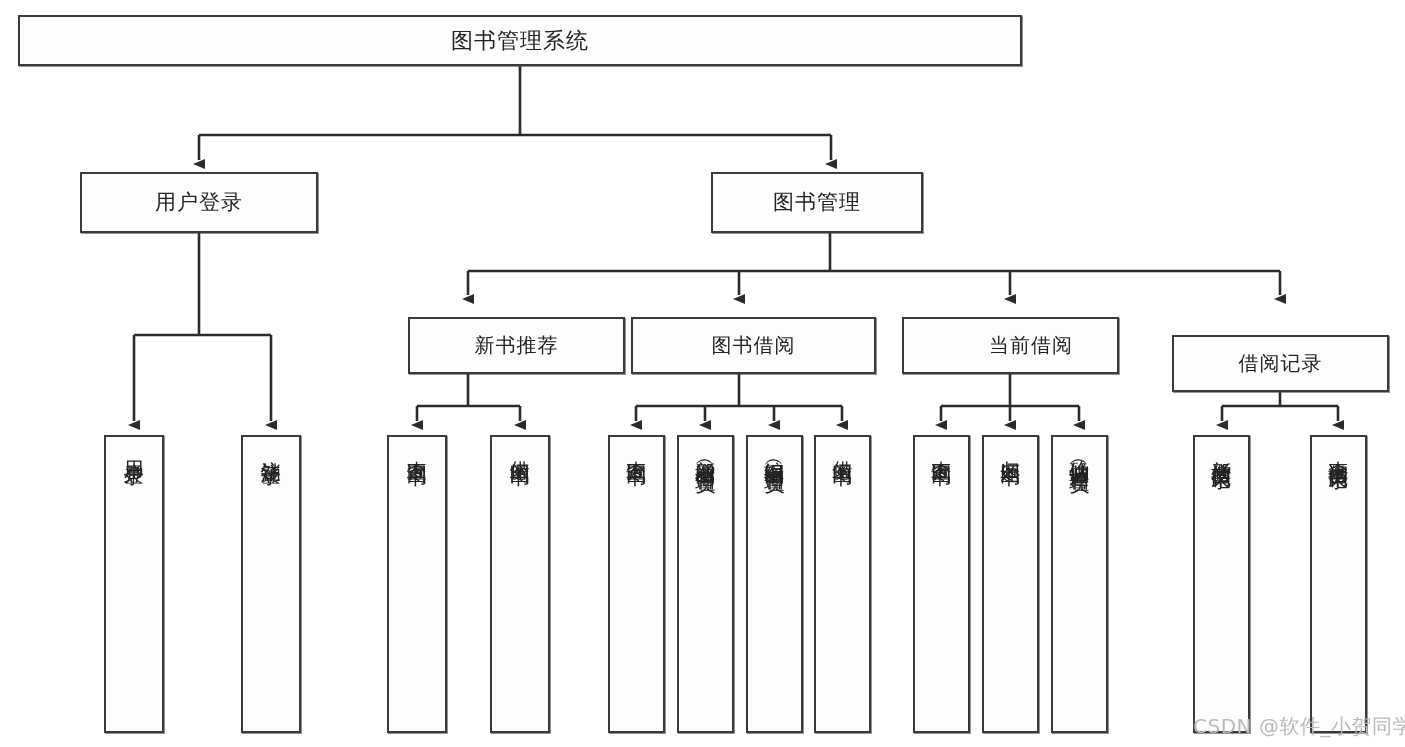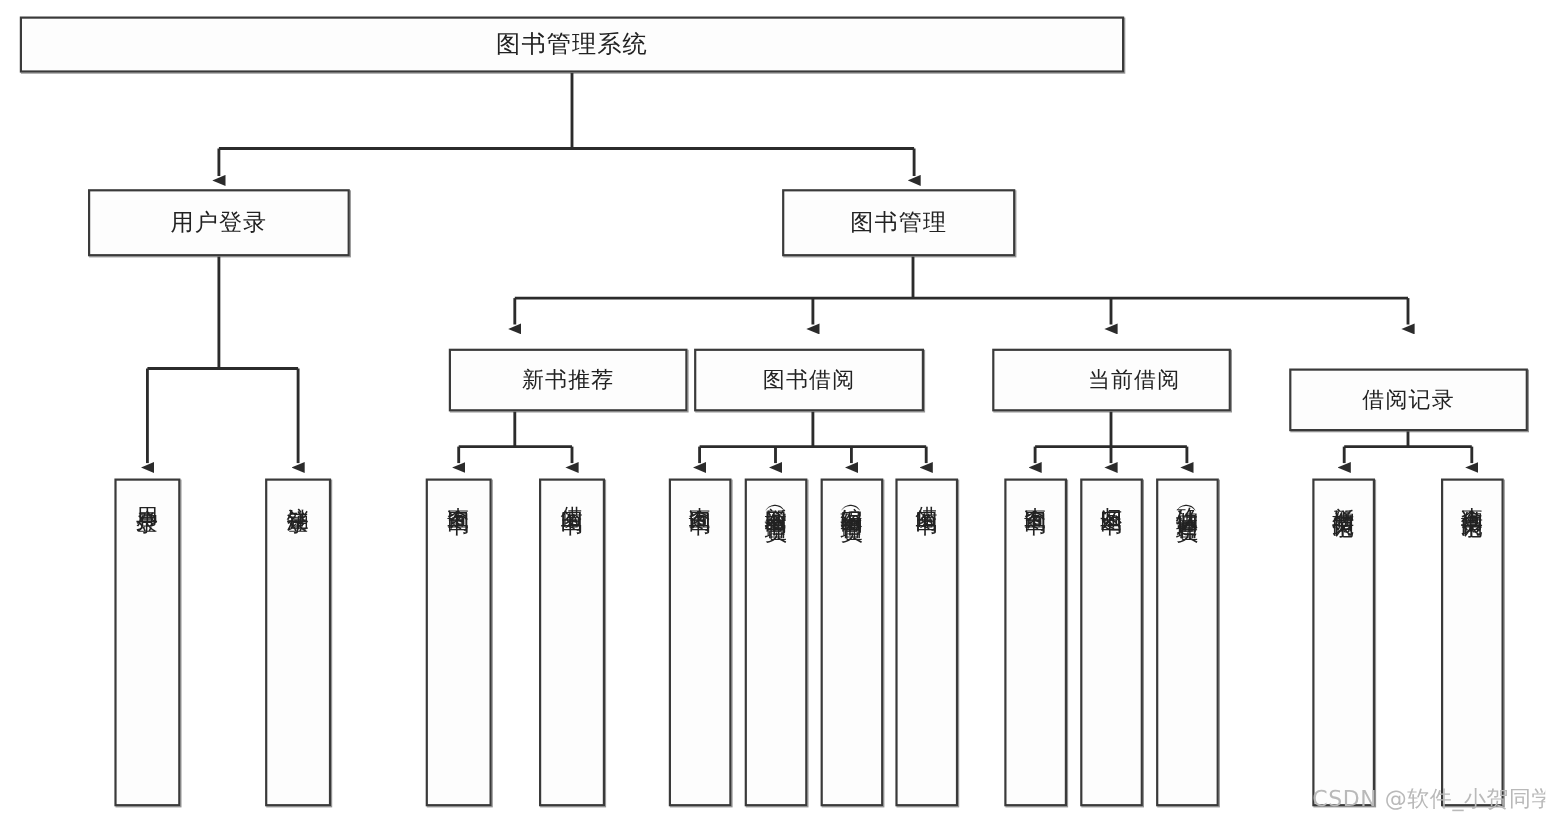--- a/index.html
+++ b/index.html
@@ -138,21 +138,21 @@
   </div>
 
   <div class="node level-1" style="left:711px; top:172px; width:212px; height:61px;">
     <span class="label">图书管理</span>
   </div>
 
   <div class="node level-2" style="left:360px; top:317px; width:217px; height:57px;margin-left:48px;">
     <span class="label">新书推荐</span>
   </div>
 
-  <div class="node level-2" style="left:631px; top:317px; width:209px; height:57px;">
+  <div class="node level-2" style="left:631px; top:317px; width:245px; height:57px;">
     <span class="label">图书借阅</span>
   </div>
 
   <div class="node level-2" style="left:902px; top:317px; width:217px; height:57px;padding-left:41px;">
     <span class="label">当前借阅</span>
   </div>
 
   <div class="node level-2" style="left:1172px; top:335px; width:217px; height:57px;">
     <span class="label">借阅记录</span>
   </div>

